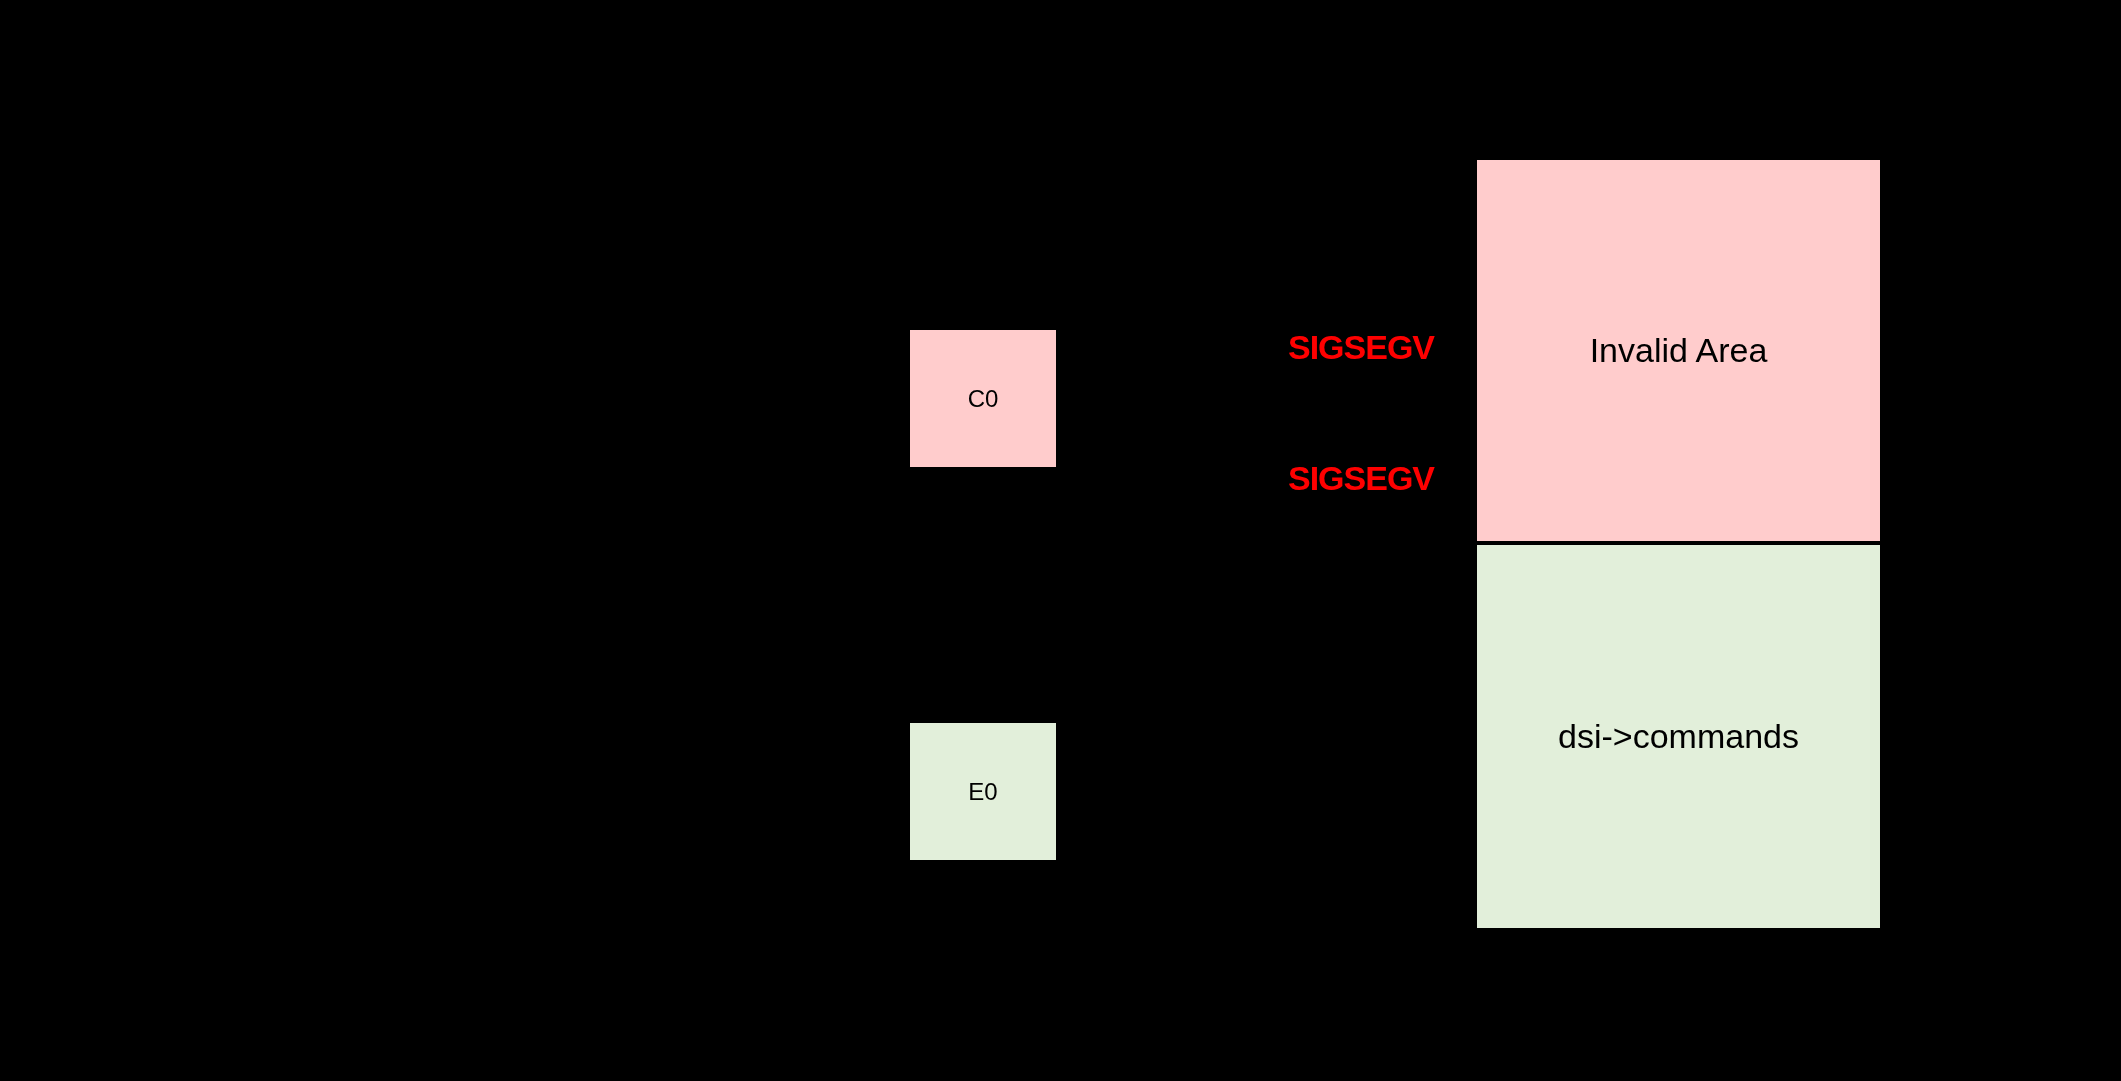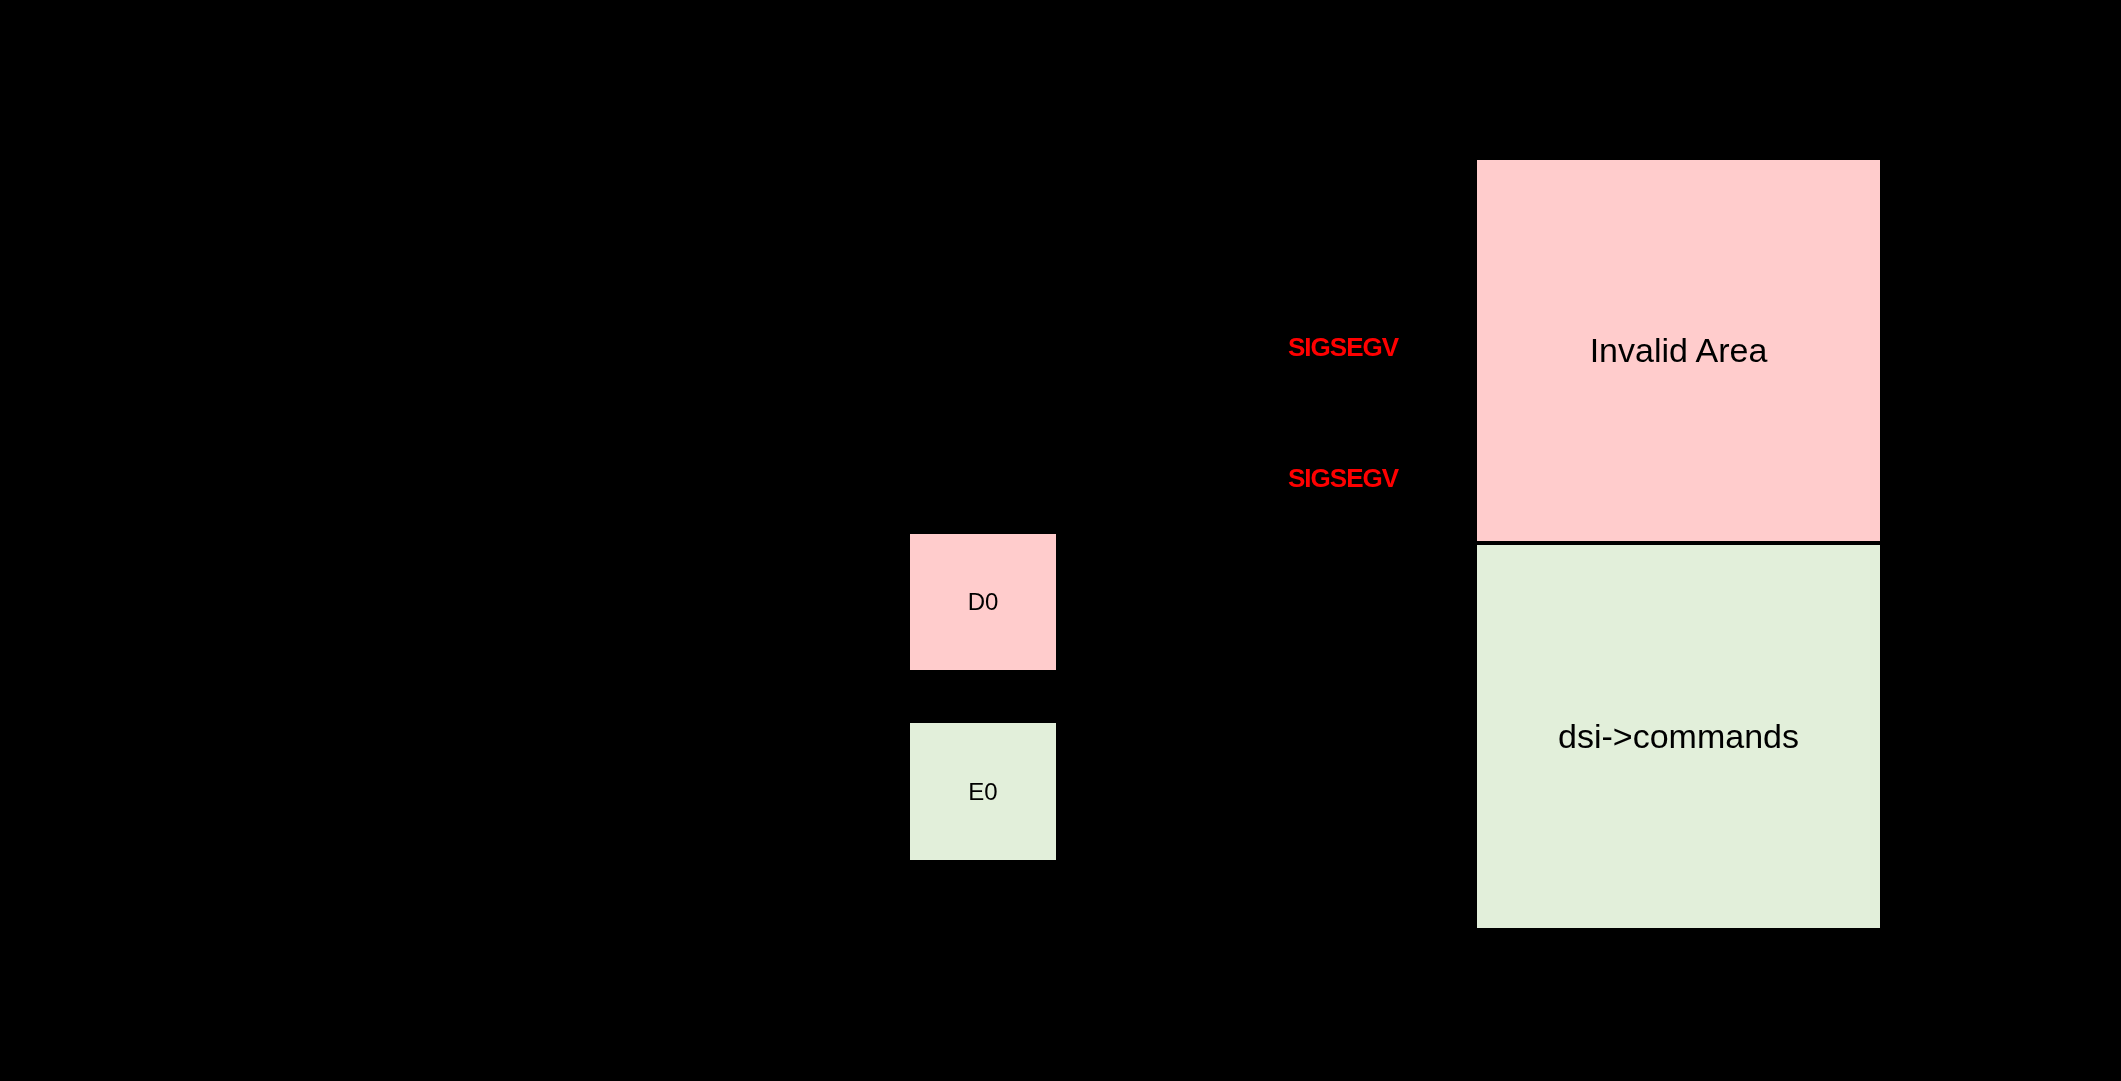--- a/index.html
+++ b/index.html
@@ -43,21 +43,21 @@
   .b1 { top: 532px; height: 140px; }
   .b2 { top: 721px; height: 141px; }
   .b3 { top: 937px; height: 139px; }
 
   
   .sigsegv {
     position: absolute;
     left: 1288px;
     width: 110px;
     text-align: center;
-    font-size: 26px;
+    font-size: 34px;
     font-weight: bold;
     letter-spacing: -1px;
     line-height: 26px;
     color: var(--signal-text);
     white-space: nowrap;
   }
   .s0 { top: 334px; }
   .s1 { top: 465px; }
 
   
@@ -77,24 +77,24 @@
   .r0 { top: 158px; height: 385px; }
   .r1 { top: 543px; height: 387px; }
 
   .label-text { pointer-events: none; }
 </style>
 </head>
 <body>
 
 <div class="canvas">
 
+  <div class="mem-block b0" data-type="invalid">
+    <span class="label-text">C0</span>
+  </div>
 
-  <div class="mem-block b1" data-type="invalid">
-    <span class="label-text">D0</span>
-  </div>
 
   <div class="mem-block b2" data-type="valid">
     <span class="label-text">E0</span>
   </div>
 
 
   <div class="sigsegv s0">SIGSEGV</div>
 
   <div class="sigsegv s1">SIGSEGV</div>
 

